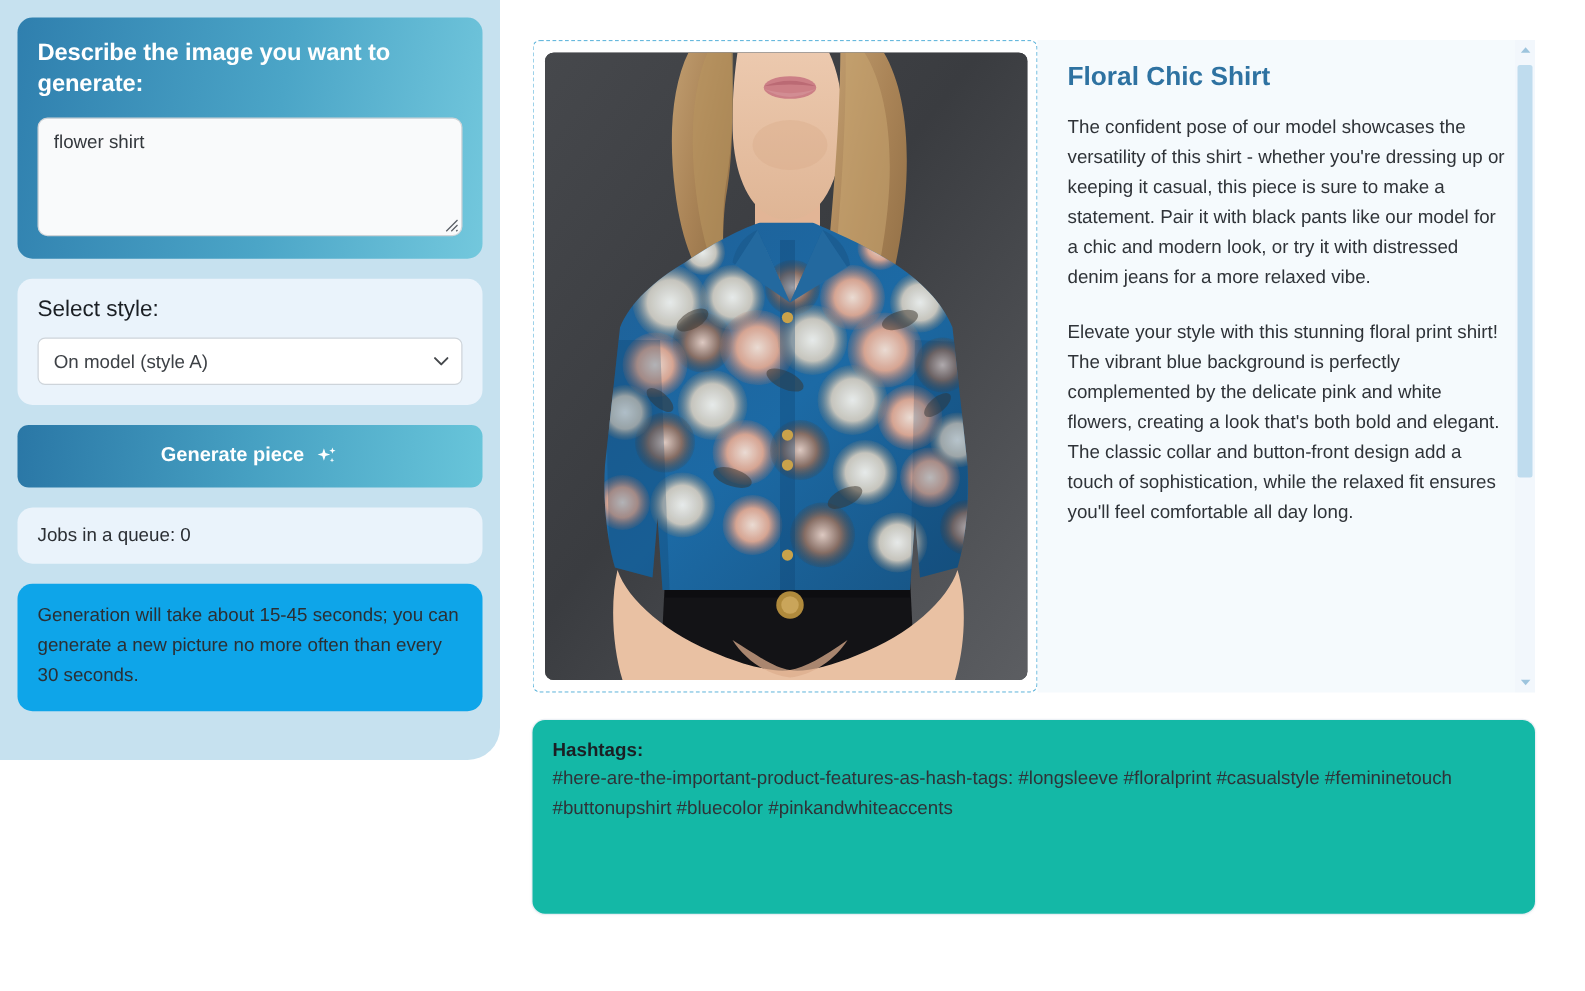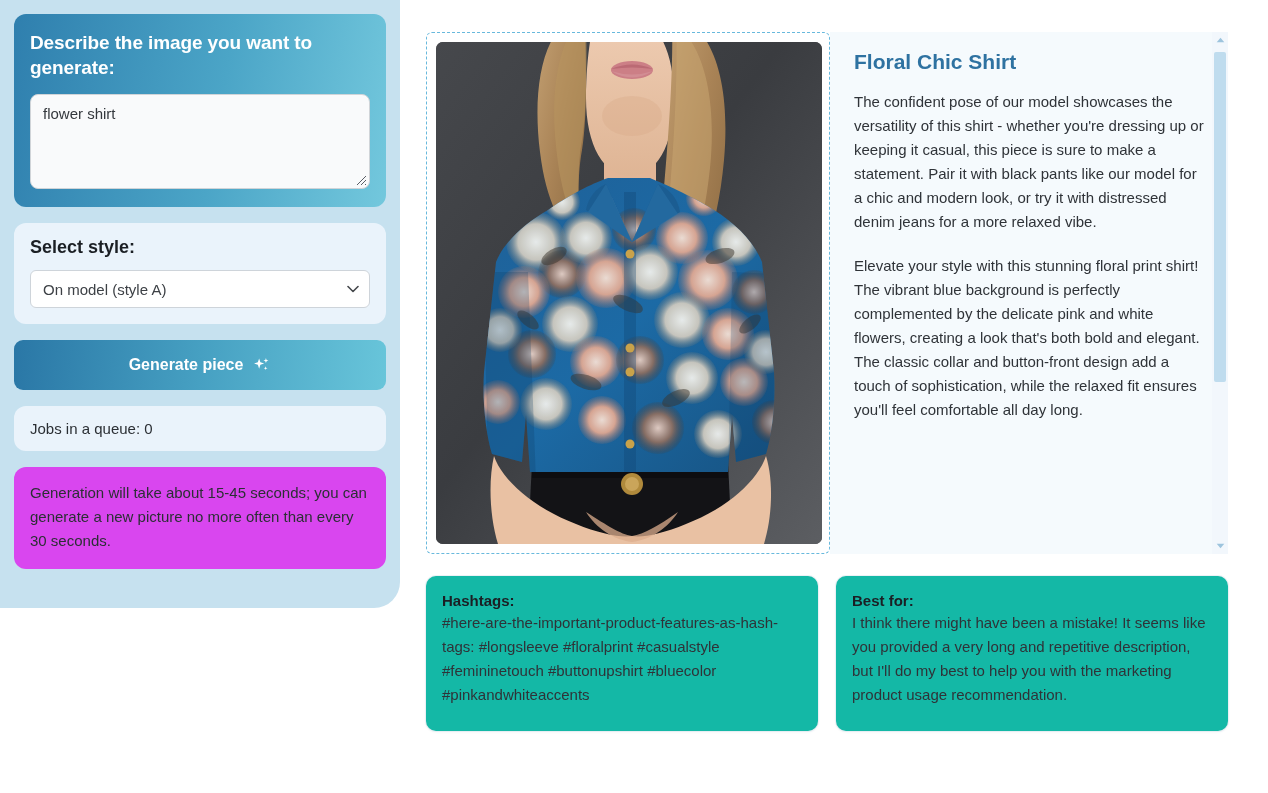--- a/index.html
+++ b/index.html
@@ -56,21 +56,21 @@
     width: 12px; height: 12px; pointer-events: none;
   }
 
   .panel {
     background: #eaf3fb;
     border-radius: 12px;
     margin-top: 16px;
     padding: 14px 16px 16px 16px;
   }
   .panel-title {
-    font-size: 18px; font-weight: bold; color: #1b1f24;
+    font-size: 18px; font-weight: normal; color: #1b1f24;
     margin: 0 0 12px 0;
   }
   .select-wrap { position: relative; }
   select.style-select {
     -webkit-appearance: none; appearance: none;
     width: 100%; height: 38px;
     background: #ffffff;
     border: 1px solid #ced4da;
     border-radius: 6px;
     padding: 0 30px 0 12px;
@@ -97,21 +97,21 @@
   }
   .sparkle-icon { width: 19px; height: 19px; display: block; }
 
   .queue-panel {
     background: #eaf3fb; border-radius: 12px;
     margin-top: 16px; padding: 14px 16px;
   }
   .queue-text { font-size: 15px; color: #2b2f34; }
 
   .info-panel {
-    background: #d946ef; border-radius: 12px;
+    background: #0ea5e9; border-radius: 12px;
     margin-top: 16px; padding: 14px 16px 16px 16px;
   }
   .info-text { font-size: 15px; color: #2b2f34; line-height: 1.6; }
 
   
   .main {
     flex: 1 1 auto;
     background: #ffffff;
     padding: 16px 0 0 0;
     position: relative;
@@ -430,20 +430,16 @@
         </div>
       </section>
 
     </div>
 
     <div class="bottom-row">
       <section class="bottom-card">
         <div class="card-label">Hashtags:</div>
         <div class="card-body">#here-are-the-important-product-features-as-hash-tags: #longsleeve #floralprint #casualstyle #femininetouch #buttonupshirt #bluecolor #pinkandwhiteaccents</div>
       </section>
-      <section class="bottom-card">
-        <div class="card-label">Best for:</div>
-        <div class="card-body">I think there might have been a mistake! It seems like you provided a very long and repetitive description, but I'll do my best to help you with the marketing product usage recommendation.</div>
-      </section>
     </div>
 
   </main>
 </div>
 
 </body></html>

